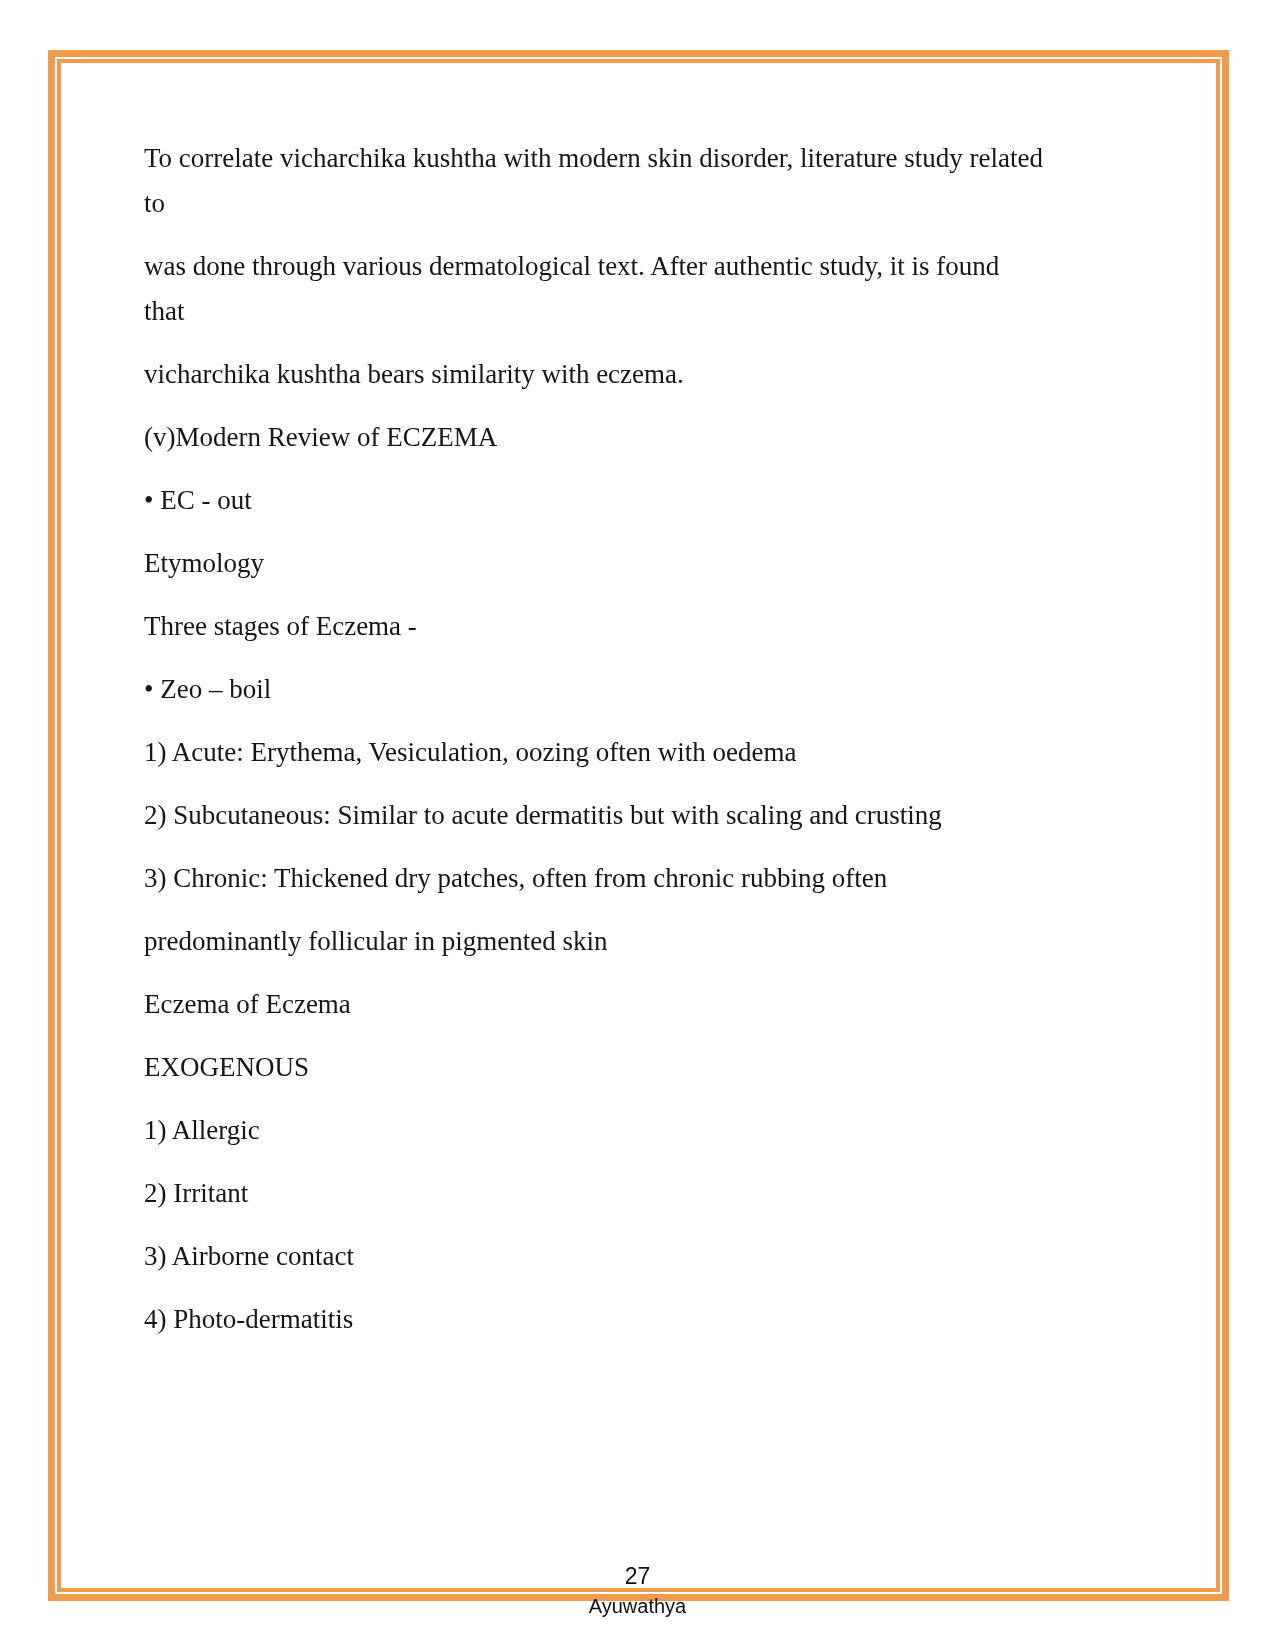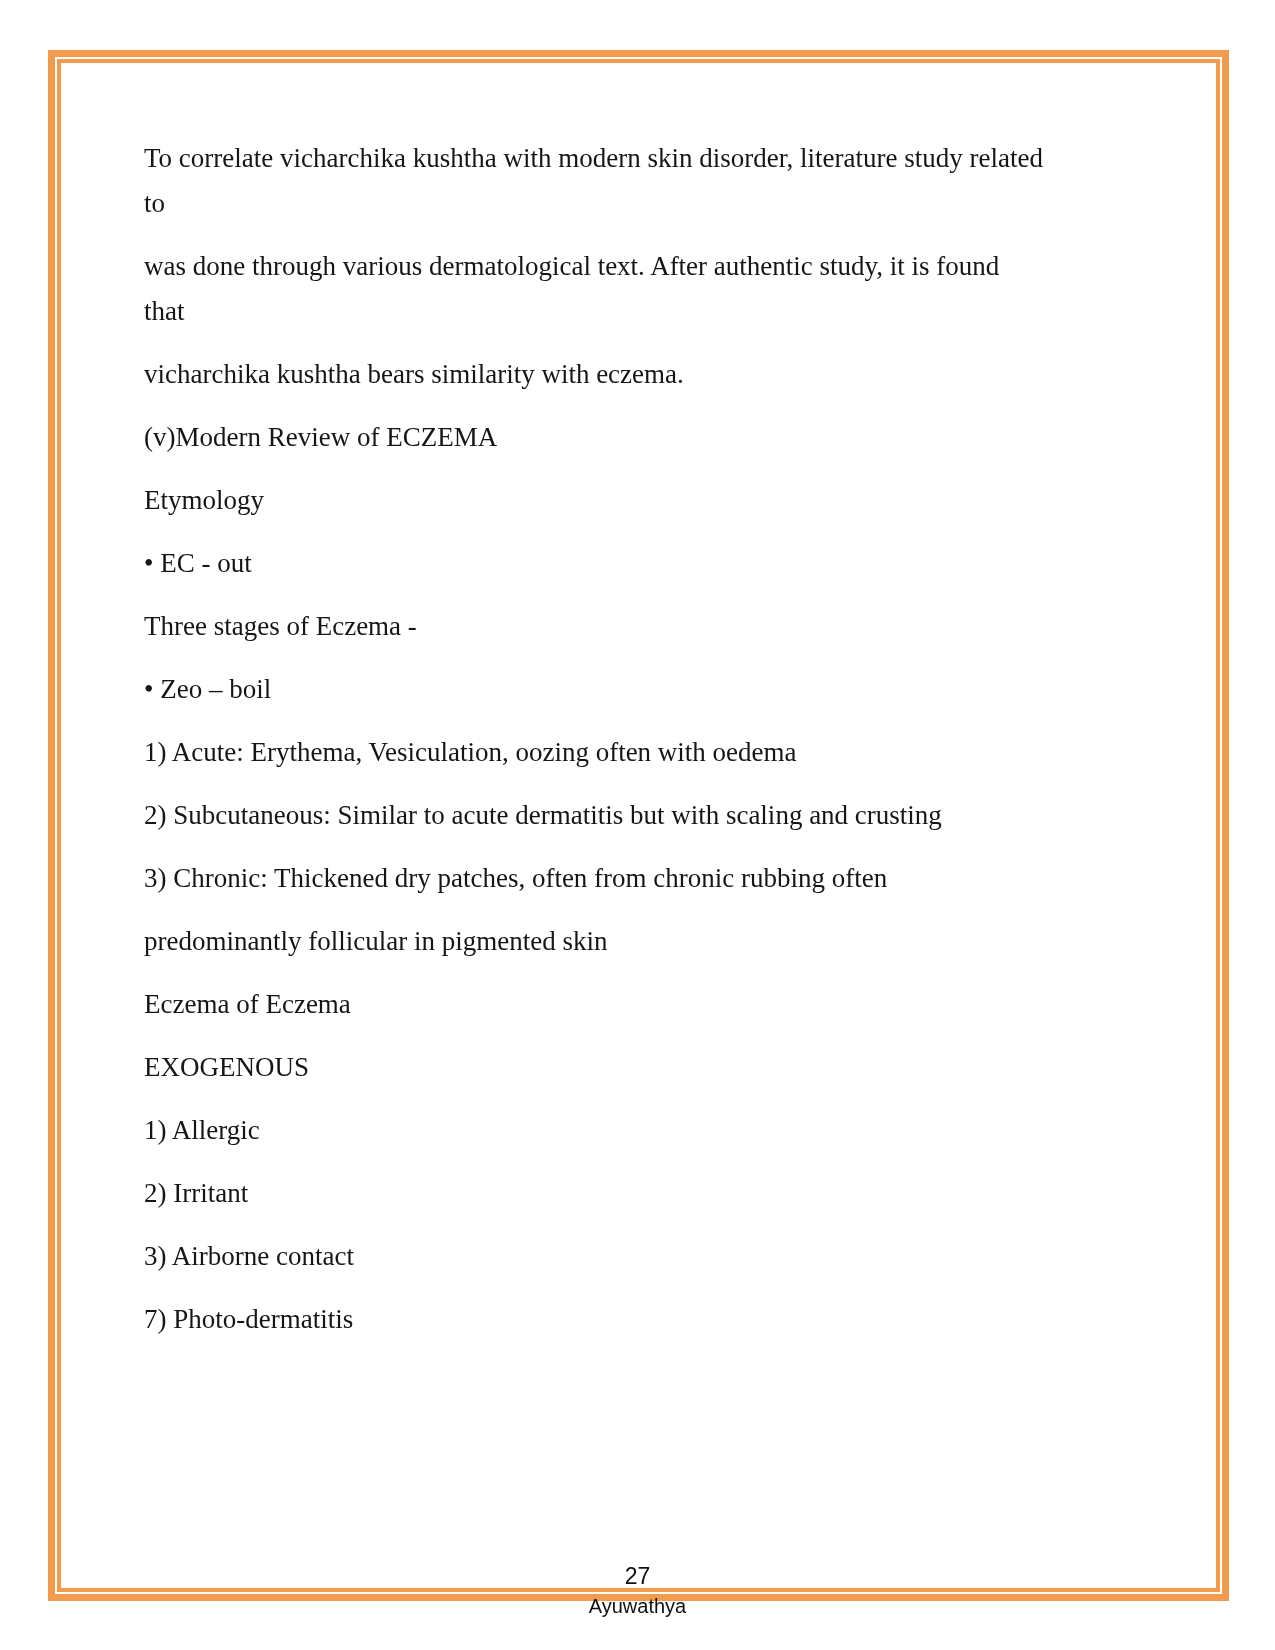--- a/index.html
+++ b/index.html
@@ -79,34 +79,34 @@
     <div class="page-frame-inner"></div>
   </div>
 
   <div class="content">
     <p>To correlate vicharchika kushtha with modern skin disorder, literature study related
 to</p>
     <p>was done through various dermatological text. After authentic study, it is found
 that</p>
     <p>vicharchika kushtha bears similarity with eczema.</p>
     <p>(v)Modern Review of ECZEMA</p>
+    <p>• EC - out</p>
     <p>Etymology</p>
-    <p>• EC - out</p>
     <p>Three stages of Eczema -</p>
     <p>• Zeo – boil</p>
     <p>1) Acute: Erythema, Vesiculation, oozing often with oedema</p>
     <p>2) Subcutaneous: Similar to acute dermatitis but with scaling and crusting</p>
     <p>3) Chronic: Thickened dry patches, often from chronic rubbing often</p>
     <p>predominantly follicular in pigmented skin</p>
     <p>Eczema of Eczema</p>
     <p>EXOGENOUS</p>
     <p>1) Allergic</p>
     <p>2) Irritant</p>
     <p>3) Airborne contact</p>
-    <p>7) Photo-dermatitis</p>
+    <p>4) Photo-dermatitis</p>
   </div>
 
   <div class="footer">
     <div class="page-number">27</div>
     <div class="footer-brand">Ayuwathya</div>
   </div>
 
 </div>
 
 </body></html>

